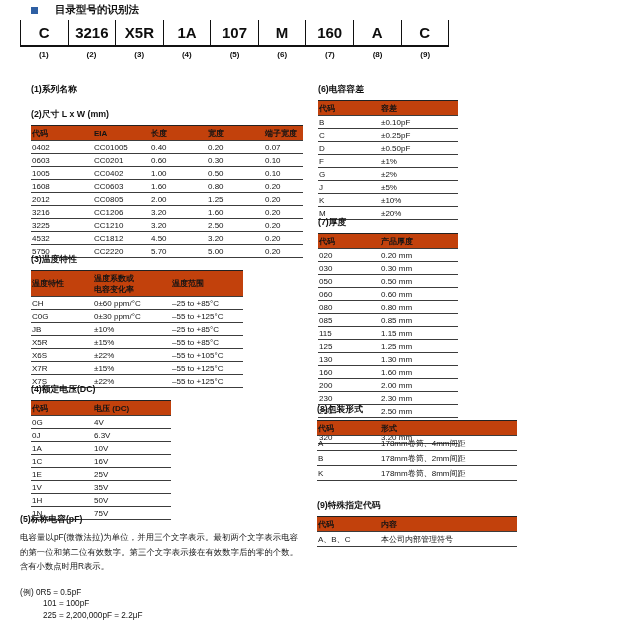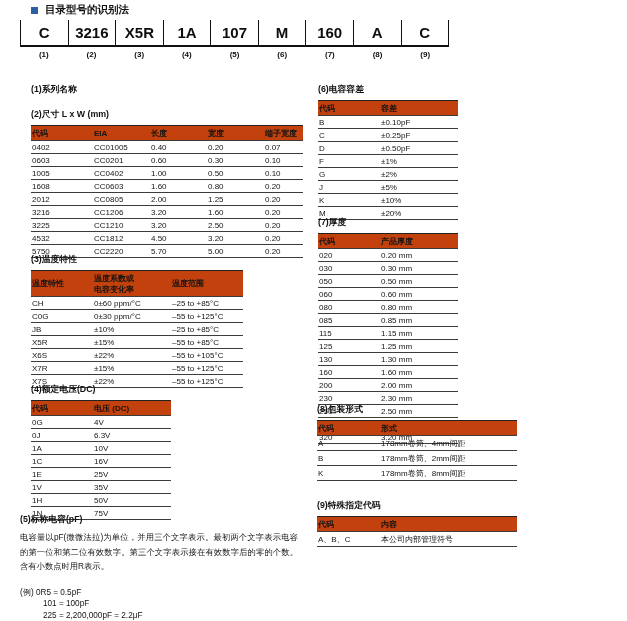--- a/index.html
+++ b/index.html
@@ -1,21 +1,21 @@
 <!DOCTYPE html>
 <html><head>
 <meta charset="utf-8">
 <style>
   html,body{margin:0;padding:0;background:#fff;}
   .page{
     position:relative;width:627px;height:621px;background:#ffffff;overflow:hidden;
     font-family:"Liberation Sans",sans-serif;color:#1a1a1a;
   }
   
-  .doc-title{position:absolute;left:31px;top:3px;display:flex;align-items:center;gap:6px;
+  .doc-title{position:absolute;left:31px;top:3px;display:flex;align-items:center;gap:16px;
     font-weight:bold;font-size:10.5px;color:#111;}
   .bullet{width:7px;height:7px;background:#2e5fa3;display:inline-block;margin-right:1px;}
   
   .pn-wrap{position:absolute;left:20px;top:20px;width:429px;}
   .pn-codes{display:flex;border-bottom:2px solid #111;height:25px;}
   .pn-cell{flex:1 1 0;border-left:1.5px solid #111;display:flex;align-items:center;justify-content:center;
     font-weight:bold;font-size:15px;color:#0d0d0d;}
   .pn-cell:last-child{border-right:1.5px solid #111;}
   .pn-labels{display:flex;}
   .pn-label{flex:1 1 0;text-align:center;font-weight:bold;font-size:8px;padding-top:3px;color:#0d0d0d;}

